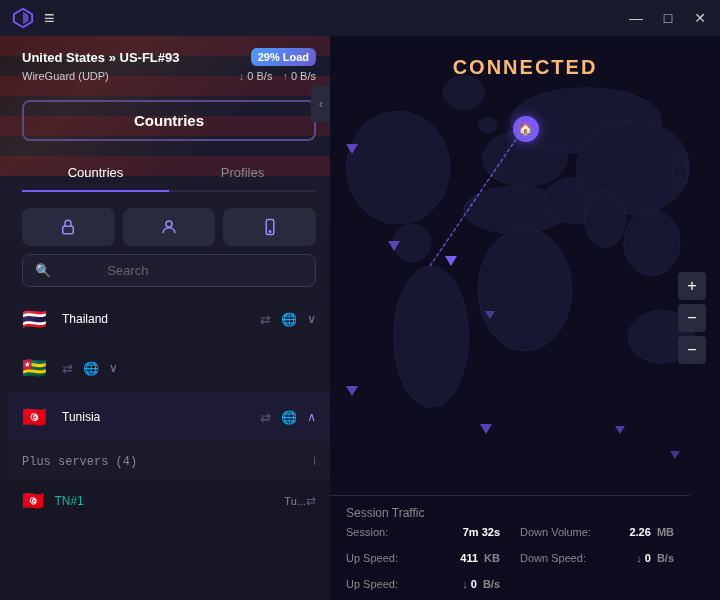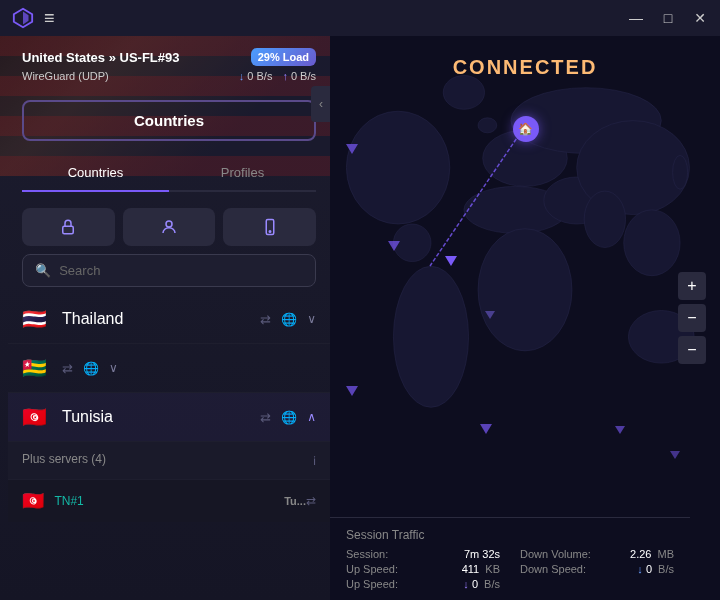--- a/index.html
+++ b/index.html
@@ -244,20 +244,21 @@
       position: relative;
       z-index: 2;
     }
     .search-box input {
       background: transparent;
       border: none;
       color: #eab308;
       font-size: 13px;
       outline: none;
       flex: 1;
+      margin-left: 48px;
     }
     .search-box input::placeholder { color: #666; }
     .search-icon { color: #666; font-size: 13px; }
 
     
     .country-list {
       flex: 1;
       overflow-y: auto;
       position: relative;
       z-index: 2;
@@ -273,21 +274,21 @@
       border-bottom: 1px solid #1e1e2e;
       cursor: pointer;
     }
     .country-flag {
       font-size: 20px;
       margin-right: 12px;
       min-width: 28px;
     }
     .country-name {
       color: #fff;
-      font-size: 16px;
+      font-size: 12px;
       font-weight: 500;
       flex: 1;
     }
     .country-actions {
       display: flex;
       align-items: center;
       gap: 10px;
     }
     .action-icon {
       color: #5a5a7a;
@@ -301,24 +302,25 @@
 
     
     .country-item.expanded {
       background: rgba(100,80,200,0.08);
     }
     .expand-up { color: #9a8aff; }
 
     
     .plus-servers {
       display: flex;
-      align-items: flex-start;
+      align-items: flex-end;
       padding: 10px 14px;
       background: #1a1a2a;
       cursor: pointer;
+      font-family: Liberation Mono, monospace;
     }
     .plus-servers-text {
       color: #888;
       font-size: 12px;
       flex: 1;
     }
     .info-icon {
       color: #5a5a7a;
       font-size: 12px;
       cursor: pointer;
@@ -409,35 +411,35 @@
       border-top: 1px solid #2a2a3e;
     }
     .session-title {
       color: #888;
       font-size: 12px;
       margin-bottom: 6px;
     }
     .session-grid {
       display: grid;
       grid-template-columns: 1fr 1fr;
-      gap: 3px 20px;
+      gap: 14px 20px;
     }
     .session-row {
       display: flex;
       align-items: center;
       justify-content: space-between;
     }
     .session-label {
       color: #888;
       font-size: 11px;
     }
     .session-value {
       color: #fff;
       font-size: 11px;
-      font-weight: 400;
+      font-weight: 700;
     }
     .session-unit {
       color: #888;
       font-size: 11px;
       margin-left: 3px;
     }
     .speed-down { color: #6a9fff; }
     .speed-up { color: #9a7fff; }
   </style>
 </head>
@@ -548,21 +550,21 @@
       </div>
 
       <div class="plus-servers">
         <span class="plus-servers-text">Plus servers (4)</span>
         <span class="info-icon">ℹ</span>
       </div>
 
       <div class="server-row-partial">
         <span class="server-flag">🇹🇳</span>
         <span class="server-name">TN#1</span>
-        <span style="color:#888;font-size:11px;margin-left:6px;font-weight:bold;">Tu...</span>
+        <span style="color:#888;font-size:11px;margin-left:6px;">Tu...</span>
         <span style="color:#5a5a7a;margin-left:auto;font-size:12px;">⇄</span>
       </div>
 
     </div>
   </div>
 
   <div class="right-panel">
 
     <div class="connected-label">CONNECTED</div>
 

